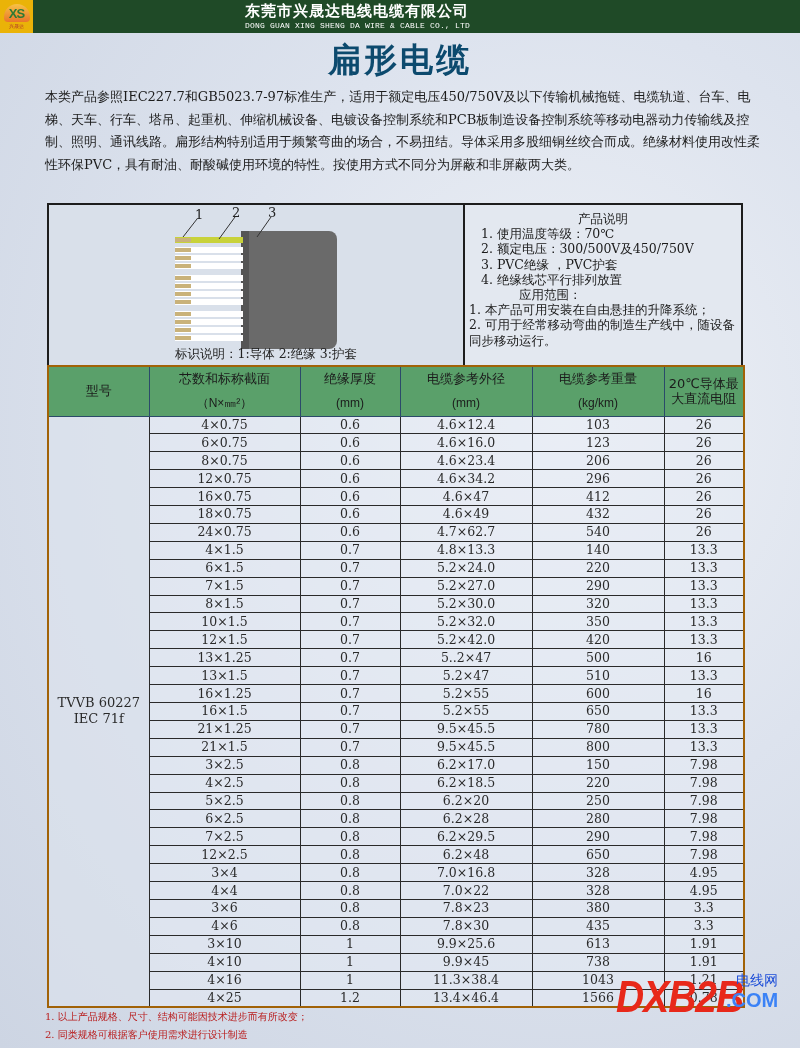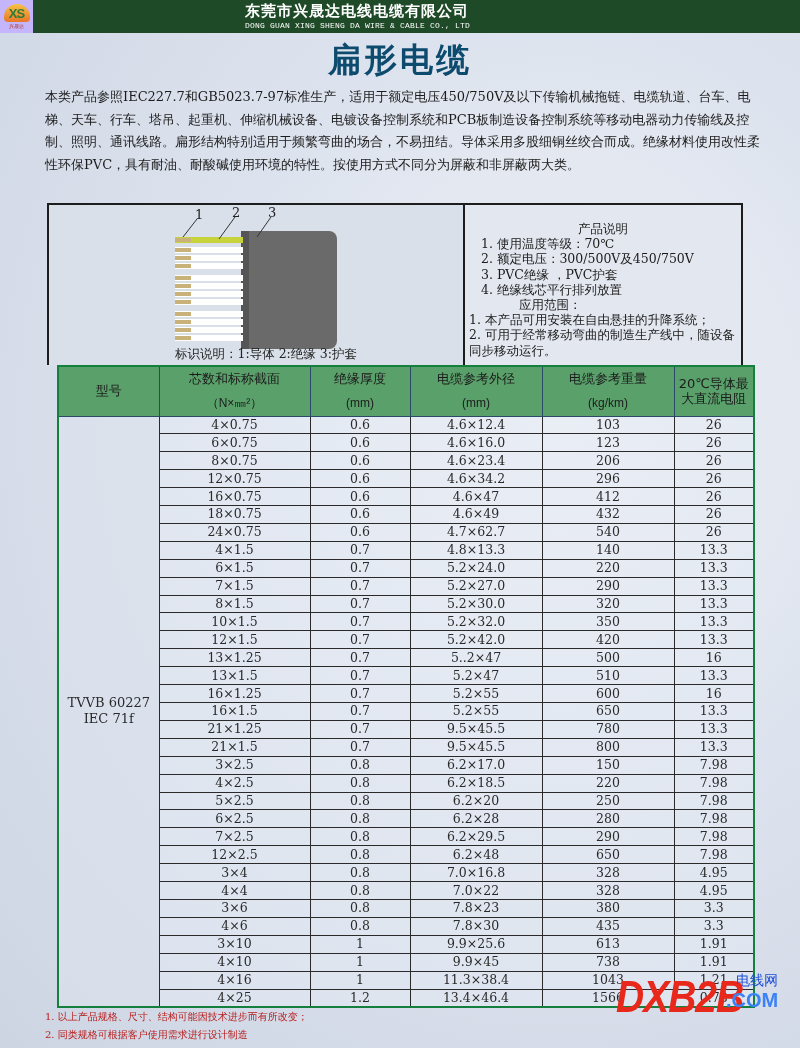--- a/index.html
+++ b/index.html
@@ -10,21 +10,21 @@
     background: radial-gradient(ellipse at 70% 40%, #eef1f6 0%, #dde3ee 45%, #cdd5e3 100%);
     position: relative;
   }
   .header {
     position: absolute; left: 0; top: 0; width: 800px; height: 33px;
     background: #1f4a27;
     display: flex; align-items: center;
   }
   .logo {
     position: absolute; left: 0; top: 0; width: 33px; height: 33px;
-    background: #c4b5fd;
+    background: #eab308;
     display: flex; flex-direction: column; align-items: center; justify-content: center;
   }
   .logo .sun {
     width: 26px; height: 18px; border-radius: 13px 13px 4px 4px;
     background: linear-gradient(#f7c245, #e9762a);
     display: flex; align-items: center; justify-content: center;
     font-family: "Liberation Sans", sans-serif; font-weight: bold; font-size: 13px; color: #2f7a35;
     letter-spacing: -1px;
   }
   .logo .cn { font-size: 5px; color: #b43a2b; margin-top: 1px; font-family: "DejaVu Sans", sans-serif; }
@@ -49,30 +49,30 @@
   .illus {
     width: 416px; height: 100%; border-right: 2px solid #1d1d1d; position: relative;
     background: #d9e0ea;
   }
   .illus svg { position: absolute; left: 0; top: 0; }
   .legend-caption {
     position: absolute; left: 0; bottom: 2px; width: 100%; text-align: center;
     font-size: 12.5px; color: #222; padding-left: 20px;
   }
   .desc {
-    flex: 1; padding: 16px 4px; font-size: 12.5px; line-height: 15.2px; color: #1b1b1b;
+    flex: 1; padding: 6px 4px; font-size: 12.5px; line-height: 15.2px; color: #1b1b1b;
     background: #e3e8f0;
   }
   .desc .center { text-align: center; }
   .desc .ind1 { padding-left: 12px; }
   .desc .ind2 { padding-left: 50px; }
   table.spec {
-    position: absolute; left: 57px; top: 365px; width: 696px;
+    position: absolute; left: 47px; top: 365px; width: 696px;
     border-collapse: collapse; table-layout: fixed;
-    border: 2px solid #15803d;
+    border: 2px solid #a16207;
   }
   table.spec th {
     background: #5aa06a; color: #1b1b1b; font-weight: normal;
     font-family: "DejaVu Sans", sans-serif; font-size: 13px; line-height: 16px;
     border: 1px solid #2b4a6a; height: 50px; padding: 0;
   }
   table.spec th .sub { font-family: "Liberation Sans", sans-serif; font-size: 12px; display: block; margin-top: 8px; }
   table.spec th.rcol { font-size: 13px; line-height: 15px; }
   table.spec td {
     border: 1px solid #2a2a2a; text-align: center; font-size: 12.5px; height: 17.92px; line-height: 16px;

